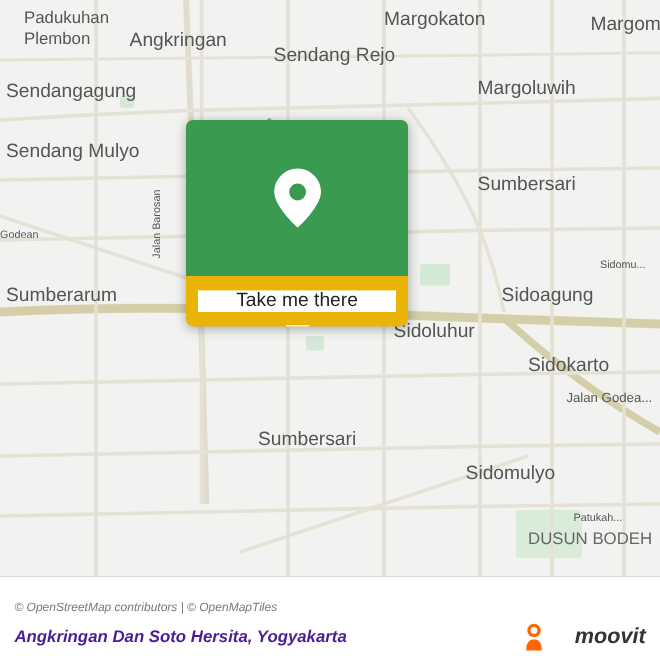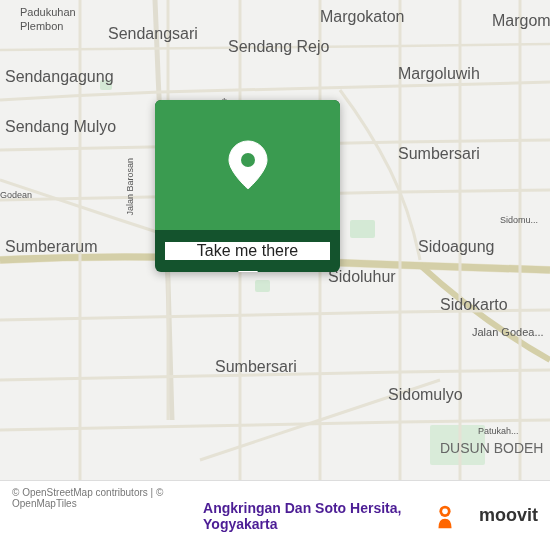--- a/index.html
+++ b/index.html
@@ -36,21 +36,21 @@
       white-space: nowrap;
       pointer-events: none;
     }
 
     
     #popup-card {
       position: absolute;
       top: 100px;
       left: 155px;
       width: 185px;
-      background: #14532d;
+      background: #eab308;
       border-radius: 6px;
       box-shadow: 0 2px 10px rgba(0,0,0,0.3);
       overflow: hidden;
       z-index: 10;
     }
 
     #popup-card-top {
       background: #3a9b50;
       height: 130px;
       display: flex;
@@ -96,23 +96,24 @@
       border-top: 13px solid white;
     }
 
     
     #bottom-bar {
       width: 550px;
       height: 70px;
       background: white;
       border-top: 1px solid #ddd;
       display: flex;
-      flex-direction: row;
+      flex-direction: column;
       justify-content: flex-end;
       padding: 6px 12px;
+      font-style: italic;
     }
 
     #attribution-line {
       font-size: 10px;
       color: #777;
       margin-bottom: 4px;
     }
 
     #bottom-bar-row {
       display: flex;
@@ -183,23 +184,23 @@
     <path d="M168,0 Q168,80 168,160 Q168,260 168,420" stroke="#e5e2d5" stroke-width="3" fill="none"></path>
     <path d="M0,50 Q200,48 400,46 Q500,45 550,44" stroke="#e5e2d5" stroke-width="2.5" fill="none"></path>
 
     <path d="M0,180 Q60,200 120,220 Q180,240 240,258" stroke="#e5e2d5" stroke-width="3" fill="none"></path>
     <path d="M340,90 Q370,130 390,170 Q410,210 420,260" stroke="#e5e2d5" stroke-width="3" fill="none"></path>
     <path d="M200,460 Q260,440 320,420 Q380,400 440,380" stroke="#e5e2d5" stroke-width="3" fill="none"></path>
 
     <text x="222" y="107" font-size="12" fill="#888" font-weight="bold">*</text>
   </svg>
 
-  <div class="place-label" style="top:5px;left:20px;font-size:11px;line-height:1.3">Padukuhan<br>Plembon</div>
+  <div class="place-label" style="top:5px;left:20px;font-size:14px;line-height:1.3">Padukuhan<br>Plembon</div>
   <div class="place-label" style="top:8px;left:320px">Margokaton</div>
-  <div class="place-label" style="top:25px;left:108px">Sendangsari</div>
+  <div class="place-label" style="top:25px;left:108px">Angkringan</div>
   <div class="place-label" style="top:38px;left:228px">Sendang Rejo</div>
   <div class="place-label" style="top:12px;left:492px">Margom...</div>
   <div class="place-label" style="top:65px;left:398px">Margoluwih</div>
   <div class="place-label" style="top:68px;left:5px">Sendangagung</div>
   <div class="place-label" style="top:118px;left:5px">Sendang Mulyo</div>
   <div class="place-label" style="top:145px;left:398px">Sumbersari</div>
   <div class="place-label" style="top:158px;left:125px;writing-mode:vertical-lr;transform:rotate(180deg);font-size:9px">Jalan Barosan</div>
   <div class="place-label" style="top:190px;left:0px;font-size:9px">Godean</div>
   <div class="place-label" style="top:238px;left:5px">Sumberarum</div>
   <div class="place-label" style="top:250px;left:208px">Jalan Godean</div>

